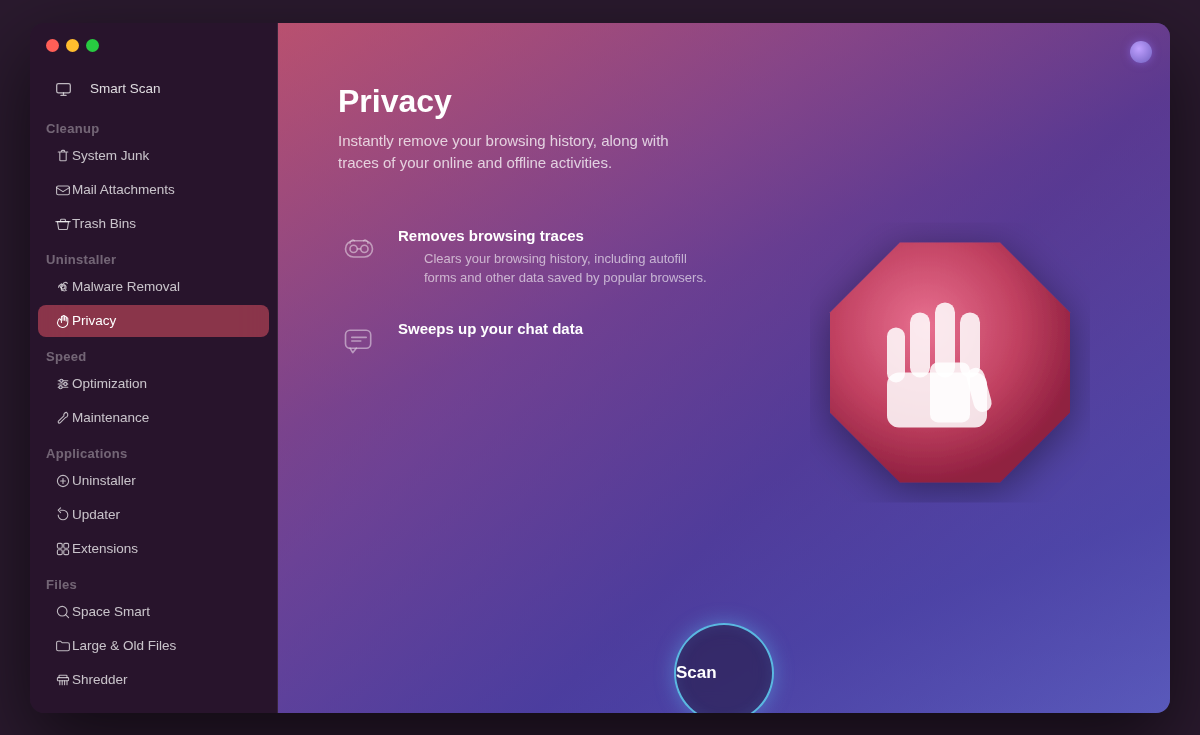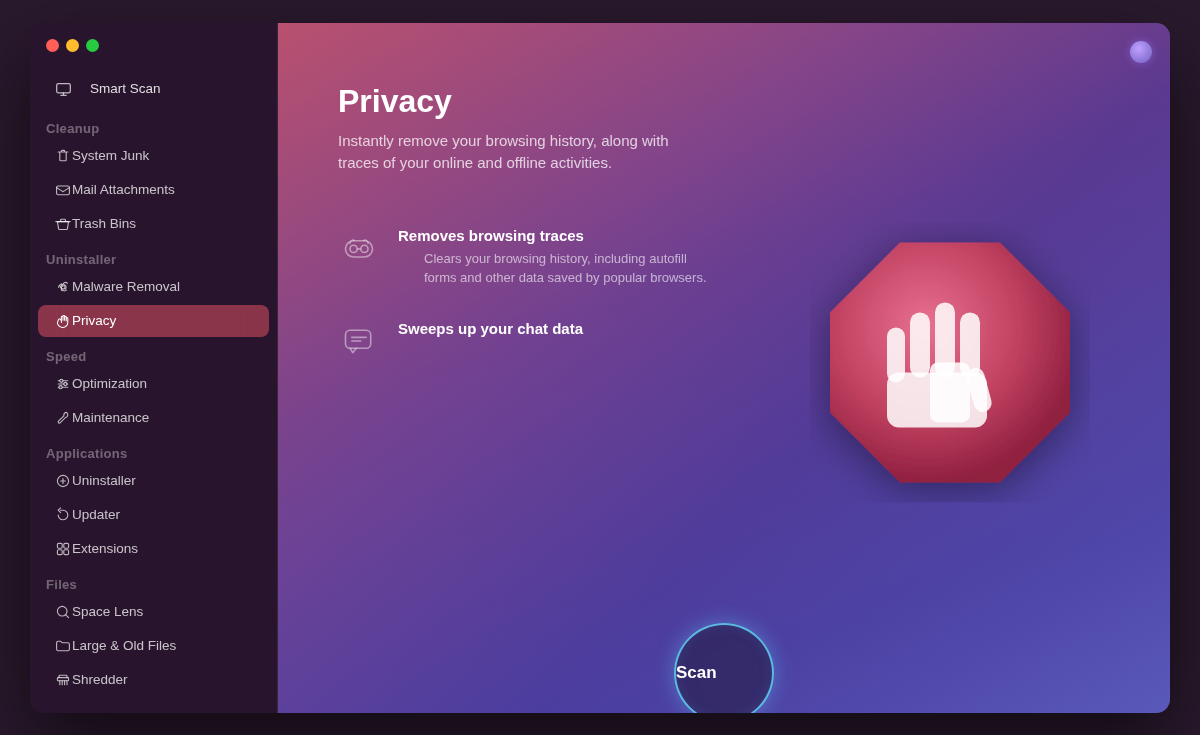--- a/index.html
+++ b/index.html
@@ -354,21 +354,21 @@
           <span>Extensions</span>
         </div>
         <div class="sidebar-section-label">Files</div>
         <div class="sidebar-item">
           <span class="sidebar-icon">
             <svg viewBox="0 0 20 20" fill="none" width="16" height="16">
               <circle cx="9" cy="9" r="6" stroke="currentColor" stroke-width="1.4"></circle>
               <path d="M13.5 13.5L17 17" stroke="currentColor" stroke-width="1.4" stroke-linecap="round"></path>
             </svg>
           </span>
-          <span>Space Lens</span>
+          <span>Space Smart</span>
         </div>
         <div class="sidebar-item">
           <span class="sidebar-icon">
             <svg viewBox="0 0 20 20" fill="none" width="16" height="16">
               <path d="M2 6a2 2 0 012-2h3l2 2h7a2 2 0 012 2v6a2 2 0 01-2 2H4a2 2 0 01-2-2V6z" stroke="currentColor" stroke-width="1.4"></path>
             </svg>
           </span>
           <span>Large &amp; Old Files</span>
         </div>
         <div class="sidebar-item">

